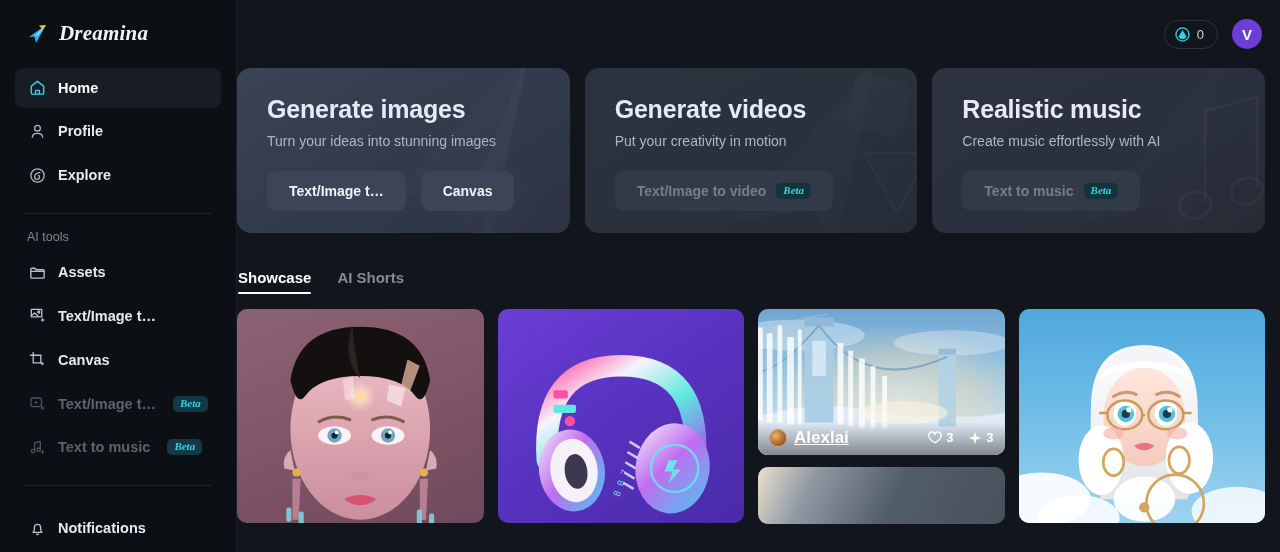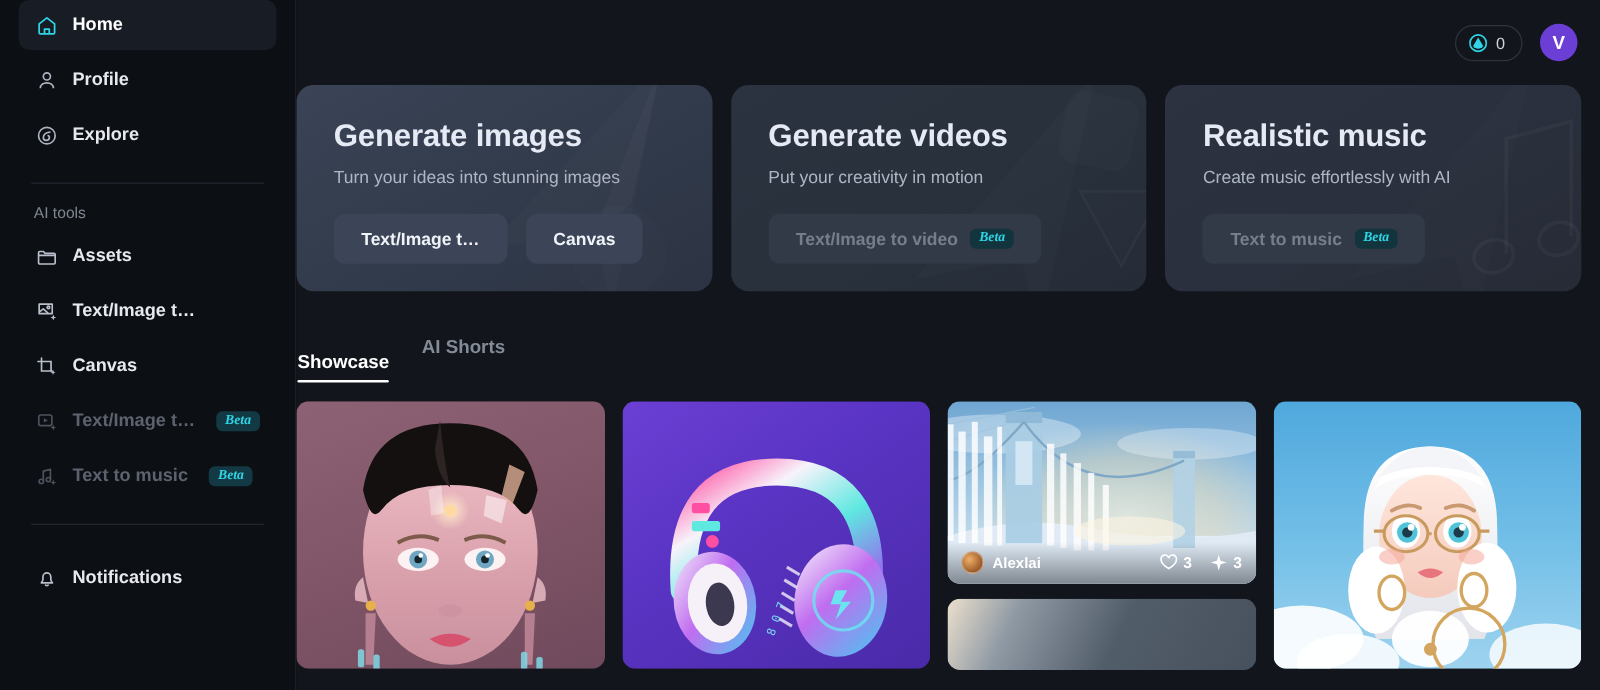--- a/index.html
+++ b/index.html
@@ -133,21 +133,21 @@
   .hero-btn.muted .beta { background:#12343d; margin-left:4px; }
   .hero-deco { position: absolute; z-index: 1; opacity: .5; pointer-events: none; }
 
   
   .tabs { display: flex; gap: 26px; margin-top: 20px; padding-left: 1px; }
   .tab {
     font-size: 15px; font-weight: bold;
     color: #838b97; padding-bottom: 8px;
     cursor: pointer; position: relative;
   }
-  .tab.active { color: #ffffff; margin-top: 12px; }
+  .tab.active { color: #ffffff; }
   .tab.active::after {
     content: ""; position: absolute; left: 0; right: 0; bottom: 0;
     height: 2px; background: #ffffff; border-radius: 2px;
   }
 
   
   .chips { display: flex; gap: 12px; margin-top: 19px; }
   .chip {
     background: #1b1f27; border-radius: 8px;
     height: 30px; padding: 0 17px;
@@ -173,31 +173,41 @@
     position: absolute; left: 0; right: 0; bottom: 0;
     height: 33px; display: flex; align-items: center;
     padding: 0 11px; gap: 7px;
     background: linear-gradient(transparent,rgba(12,16,24,.45));
   }
   .meta-av {
     width: 18px; height: 18px; border-radius: 50%;
     background: radial-gradient(circle at 35% 35%,#f0b068,#9a5a2a 70%);
     flex: 0 0 18px; border: 1px solid rgba(255,255,255,.35);
   }
-  .meta-name { font-size: 12px; font-weight: bold; color: #fff; }
+  .meta-name { font-size: 17px; font-weight: bold; color: #fff; text-decoration: underline; }
   .meta-right { margin-left: auto; display: flex; align-items: center; gap: 14px; }
   .stat { display: flex; align-items: center; gap: 5px; font-size: 12.5px; font-weight: bold; color: #fff; }
 </style>
 </head>
 <body>
 
 <div class="app">
 
   <aside class="sidebar">
 
+    <div class="brand">
+      <span class="brand-mark">
+        <svg viewBox="0 0 26 26" width="26" height="26">
+          <path d="M4 16 L21 4 L11 22 L9.5 15.5 Z" fill="#2bb6e8"></path>
+          <path d="M9.5 15.5 L21 4 L13 14 Z" fill="#9fe5f7"></path>
+          <path d="M14 4.5 L21 4 L17.5 8.5 Z" fill="#f3c23a"></path>
+        </svg>
+      </span>
+      <span class="brand-name">Dreamina</span>
+    </div>
 
     <div class="nav-item active">
       <span class="ico">
         <svg viewBox="0 0 20 20" width="19" height="19" fill="none" stroke="#2fd4e6" stroke-width="1.5" stroke-linejoin="round">
           <path d="M3.5 8.5 L10 3.5 L16.5 8.5 V16 a1 1 0 0 1-1 1 H4.5 a1 1 0 0 1-1-1 Z"></path>
           <path d="M8 17 v-4 h4 v4"></path>
         </svg>
       </span>
       <span class="lbl">Home</span>
     </div>

